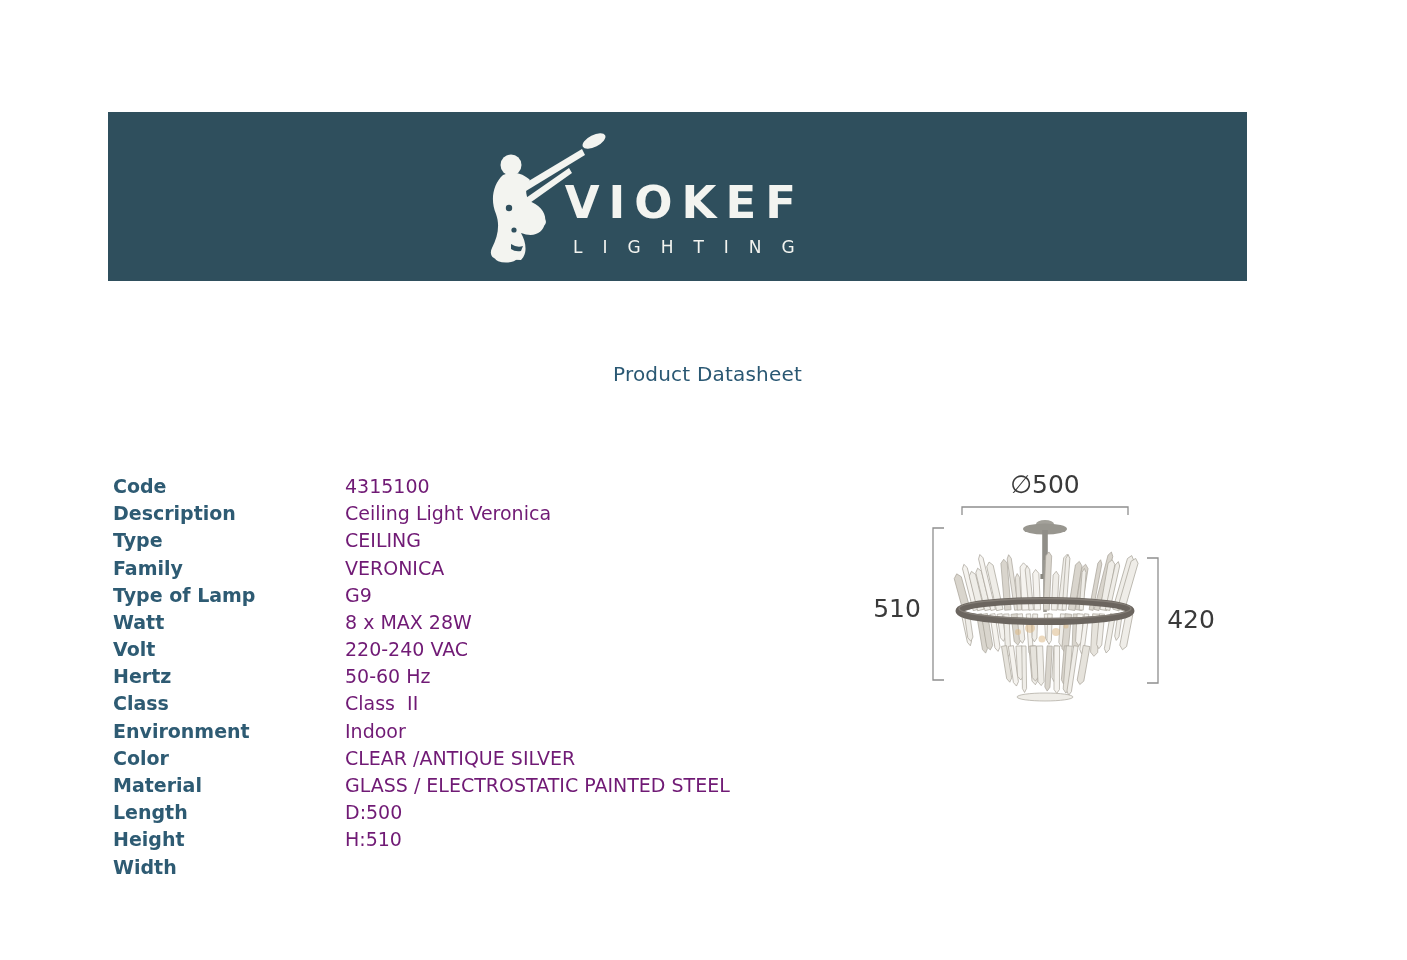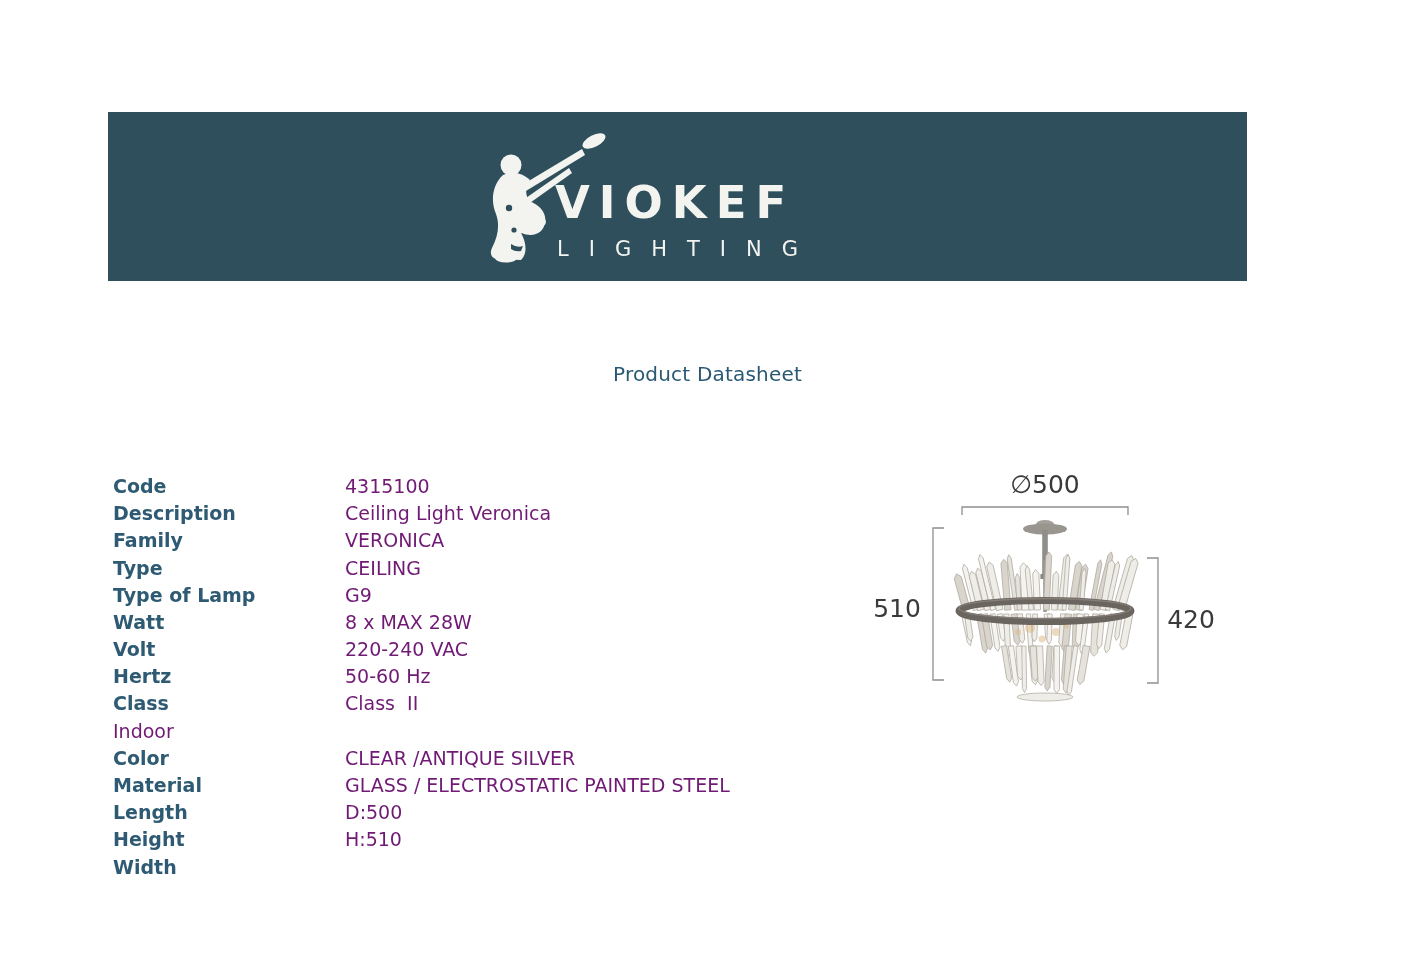--- a/index.html
+++ b/index.html
@@ -8,23 +8,23 @@
     font-family:"DejaVu Sans","Liberation Sans",sans-serif;
   }
   .page{position:absolute;inset:0;background:#ffffff;}
 
   
   .banner{
     position:absolute;left:108px;top:112px;width:1139px;height:169px;
     background:#2f4f5d;
   }
   .logo-figure{position:absolute;left:373px;top:12px;}
-  .wordmark{position:absolute;left:447px;top:68px;color:#f3f4f0;}
+  .wordmark{position:absolute;left:447px;top:68px;color:#f3f4f0;text-align:center;}
   .brand{font-size:45px;font-weight:700;letter-spacing:9px;line-height:1;}
-  .brand-sub{font-size:21px;font-weight:400;letter-spacing:20px;margin-top:12px;margin-left:2px;}
+  .brand-sub{font-size:17px;font-weight:400;letter-spacing:20px;margin-top:12px;margin-left:18px;}
 
   
   .title{
     position:absolute;left:613px;top:362px;margin:0;
     font-size:20px;font-weight:400;color:#2a5873;letter-spacing:.2px;
   }
 
   
   .specs{position:absolute;left:113px;top:473px;width:780px;}
   .srow{display:flex;align-items:flex-end;height:27.2px;}
@@ -91,48 +91,49 @@
   <div class="specs">
     <div class="srow">
         <div class="slabel">Code</div>
         <div class="svalue">4315100</div>
       </div>
     <div class="srow">
         <div class="slabel">Description</div>
         <div class="svalue">Ceiling Light Veronica</div>
       </div>
     <div class="srow">
+        <div class="slabel">Type</div>
+        <div class="svalue">CEILING</div>
+      </div>
+    <div class="srow">
         <div class="slabel">Family</div>
         <div class="svalue">VERONICA</div>
       </div>
     <div class="srow">
-        <div class="slabel">Type</div>
-        <div class="svalue">CEILING</div>
-      </div>
-    <div class="srow">
         <div class="slabel">Type of Lamp</div>
         <div class="svalue">G9</div>
       </div>
     <div class="srow">
         <div class="slabel">Watt</div>
         <div class="svalue">8 x MAX 28W</div>
       </div>
     <div class="srow">
         <div class="slabel">Volt</div>
         <div class="svalue">220-240 VAC</div>
       </div>
     <div class="srow">
         <div class="slabel">Hertz</div>
         <div class="svalue">50-60 Hz</div>
       </div>
     <div class="srow">
         <div class="slabel">Class</div>
         <div class="svalue">Class  II</div>
       </div>
     <div class="srow">
+        <div class="slabel">Environment</div>
         <div class="svalue">Indoor</div>
       </div>
     <div class="srow">
         <div class="slabel">Color</div>
         <div class="svalue">CLEAR /ANTIQUE SILVER</div>
       </div>
     <div class="srow">
         <div class="slabel">Material</div>
         <div class="svalue">GLASS / ELECTROSTATIC PAINTED STEEL</div>
       </div>

